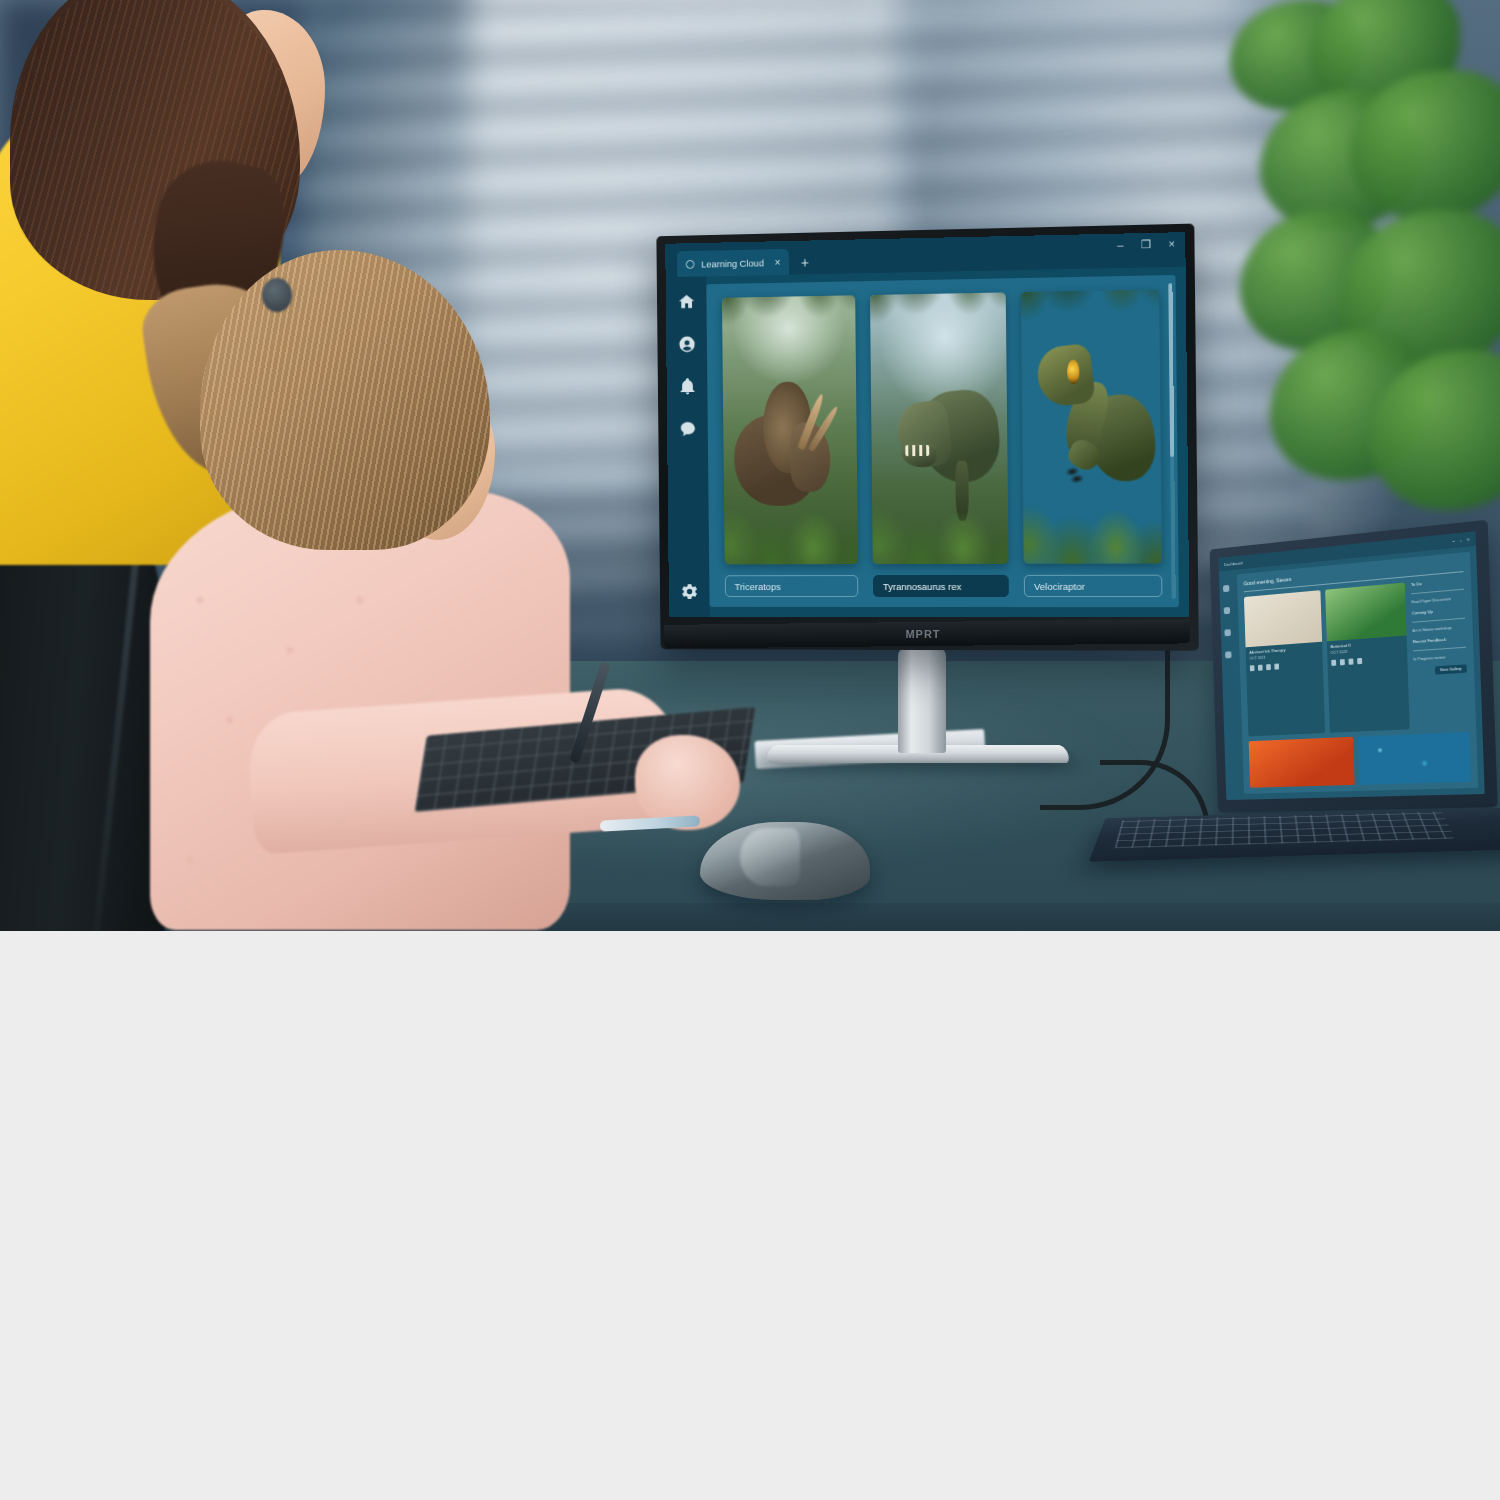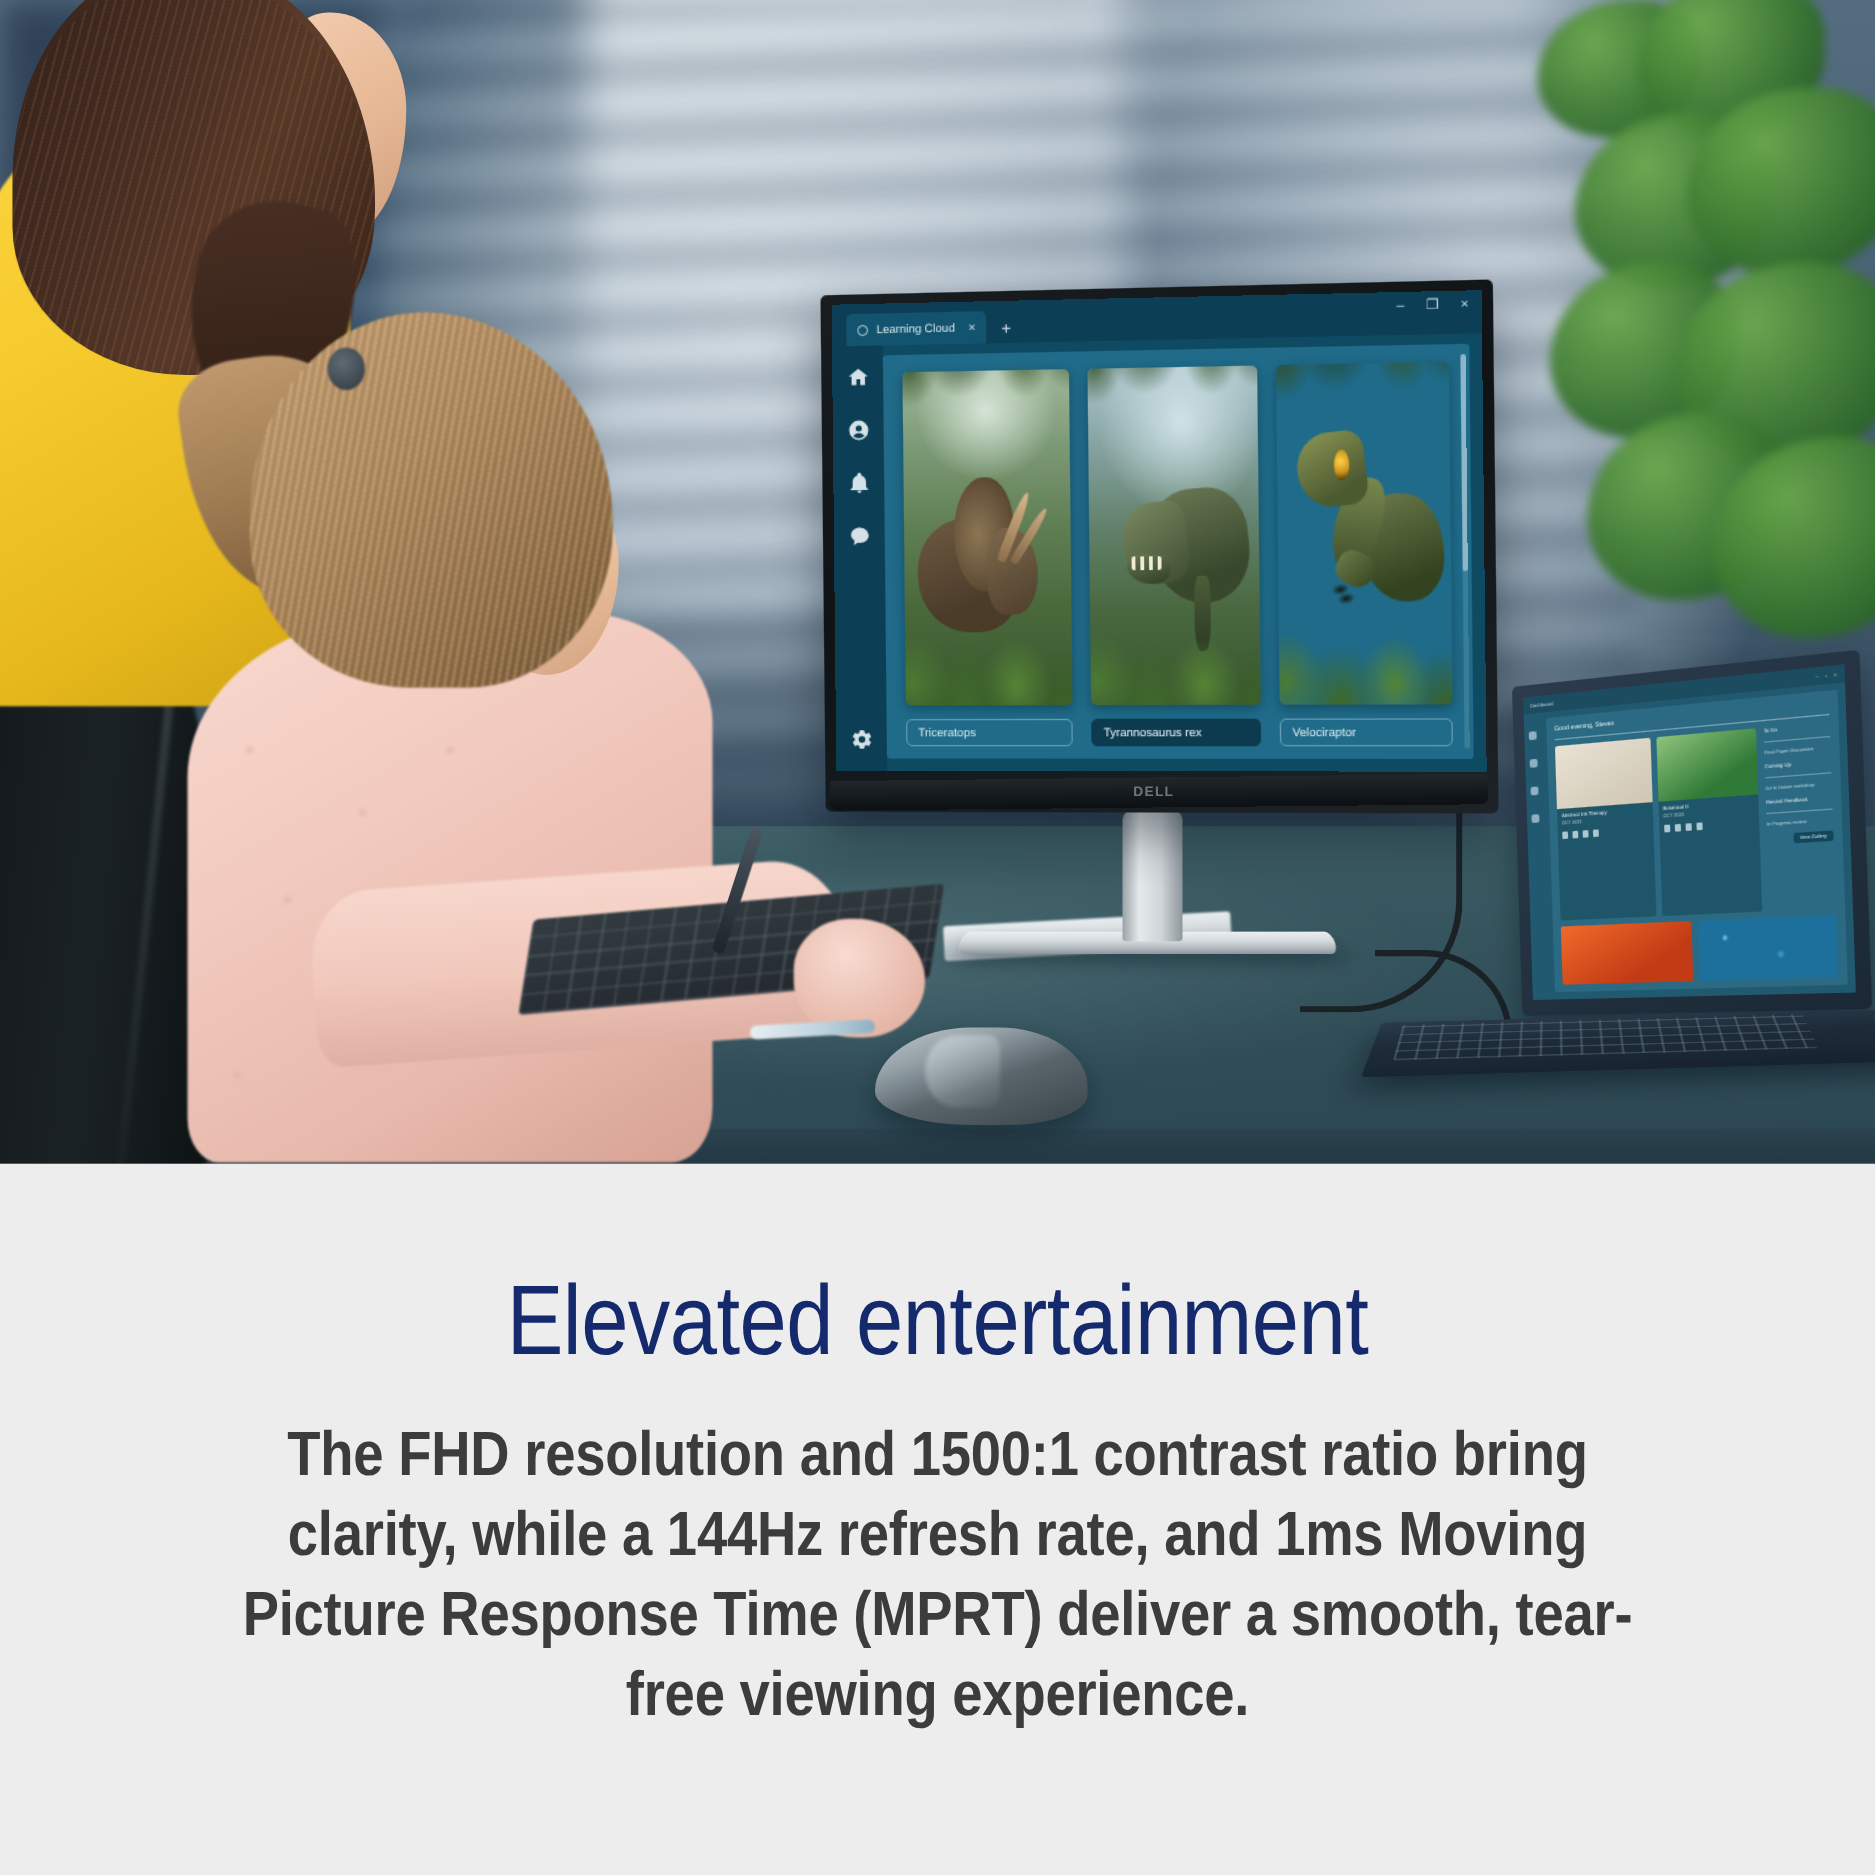--- a/index.html
+++ b/index.html
@@ -597,21 +597,21 @@
     <div class="mouse-split"></div>
 
     <div class="mon-cable"></div>
     <div class="mon-cable2"></div>
     <div class="mon-stand-base"></div>
     <div class="mon-stand-neck"></div>
 
     <div class="monitor">
       <div class="mon-bezel"></div>
       <div class="mon-chin"></div>
-      <div class="dell-logo">DELL</div>
+      <div class="dell-logo">MPRT</div>
 
       <div class="mon-screen">
         <div class="app">
 
           <div class="app-titlebar">
             <div class="tab">
               <span class="tab-favicon"></span>
               <span class="tab-title">Learning Cloud</span>
               <span class="tab-close">×</span>
             </div>
@@ -784,18 +784,14 @@
             </div>
           </div>
         </div>
       </div>
       <div class="lap-base"></div>
       <div class="lap-keys"></div>
     </div>
 
   </div>
 
-  <div class="text-panel">
-    <h1 class="headline">Elevated entertainment</h1>
-    <p class="bodytext">The FHD resolution and 1500:1 contrast ratio bring clarity, while a 144Hz refresh rate, and 1ms Moving Picture Response Time (MPRT) deliver a smooth, tear-free viewing experience.</p>
-  </div>
 
 </div>
 
 </body></html>

